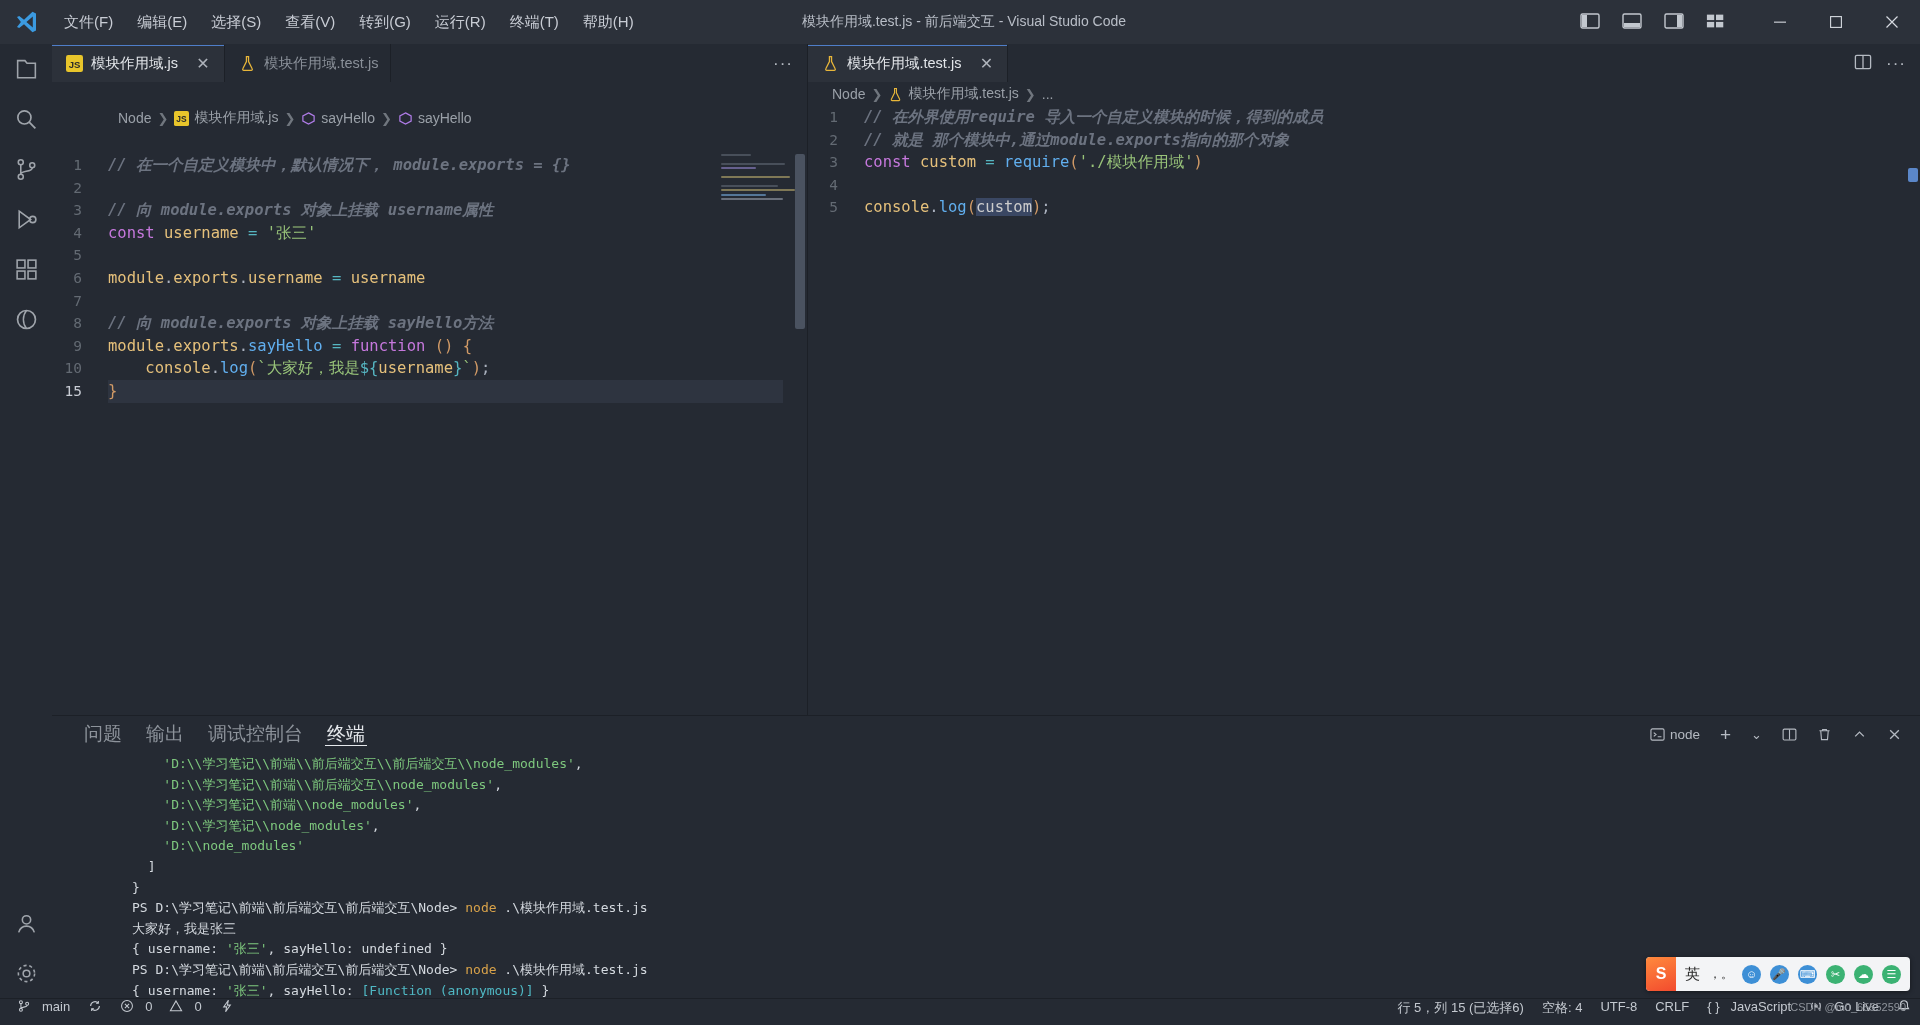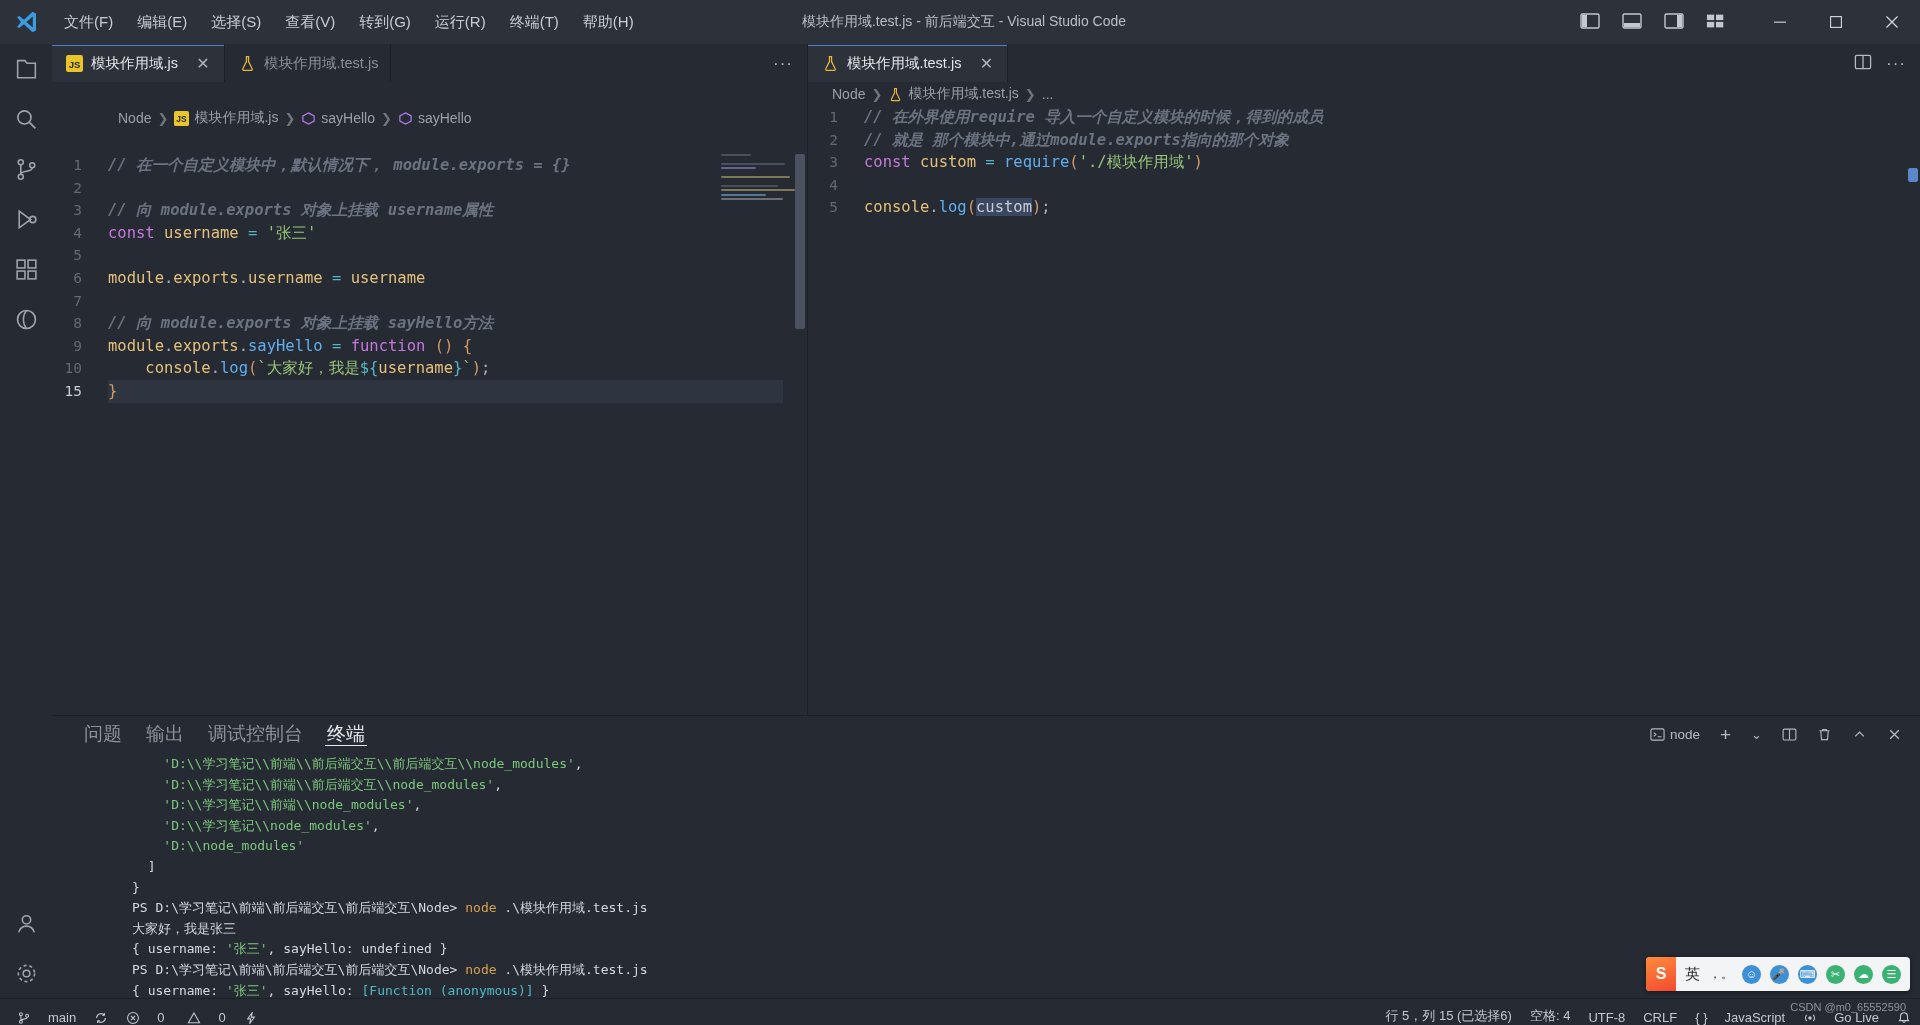--- a/index.html
+++ b/index.html
@@ -89,21 +89,21 @@
   .pa-btn{display:flex;align-items:center;gap:5px;padding:2px 4px;}
   .pa-btn svg{width:15px;height:15px;}
   .term{flex:1 1 auto;overflow:hidden;padding:2px 0 0 80px;font-family:"DejaVu Sans Mono","Liberation Mono",monospace;font-size:13px;line-height:20.6px;color:#cdd2d8;white-space:pre;}
   .t-green{color:#7ec87e;}
   .t-white{color:#d4d9df;}
   .t-yellow{color:#d8a24a;}
   .t-cyan{color:#4fb8c4;}
 
   
   .statusbar{height:26px;flex:0 0 26px;background:#252a33;display:flex;align-items:center;font-size:13px;color:#c4c9d0;padding:0 0 0 8px;border-top:1px solid #1c2027;}
-  .sb-item{display:flex;align-items:flex-end;gap:17px;padding:0 9px;height:26px;white-space:nowrap;}
+  .sb-item{display:flex;align-items:flex-start;gap:11px;padding:0 9px;height:26px;white-space:nowrap;}
   .sb-right{margin-left:auto;display:flex;align-items:center;}
   .sb-item svg{width:14px;height:14px;}
 
   
   .ime{position:absolute;right:10px;bottom:34px;height:34px;display:flex;align-items:center;gap:9px;background:#f3f4f6;border-radius:4px;padding:0 9px 0 0;box-shadow:0 1px 5px rgba(0,0,0,.45);}
   .ime-logo{width:30px;height:34px;background:linear-gradient(160deg,#ff8a3d,#f24b2e);border-radius:4px 0 0 4px;display:flex;align-items:center;justify-content:center;color:#fff;font-size:16px;font-weight:bold;}
   .ime-txt{font-size:15px;color:#2b2b2b;}
   .ime-ic{width:19px;height:19px;border-radius:50%;display:flex;align-items:center;justify-content:center;font-size:11px;color:#fff;}
   .watermark{position:absolute;right:14px;bottom:12px;font-size:11px;color:#8f949c;font-family:"Liberation Sans",sans-serif;}
 </style>

